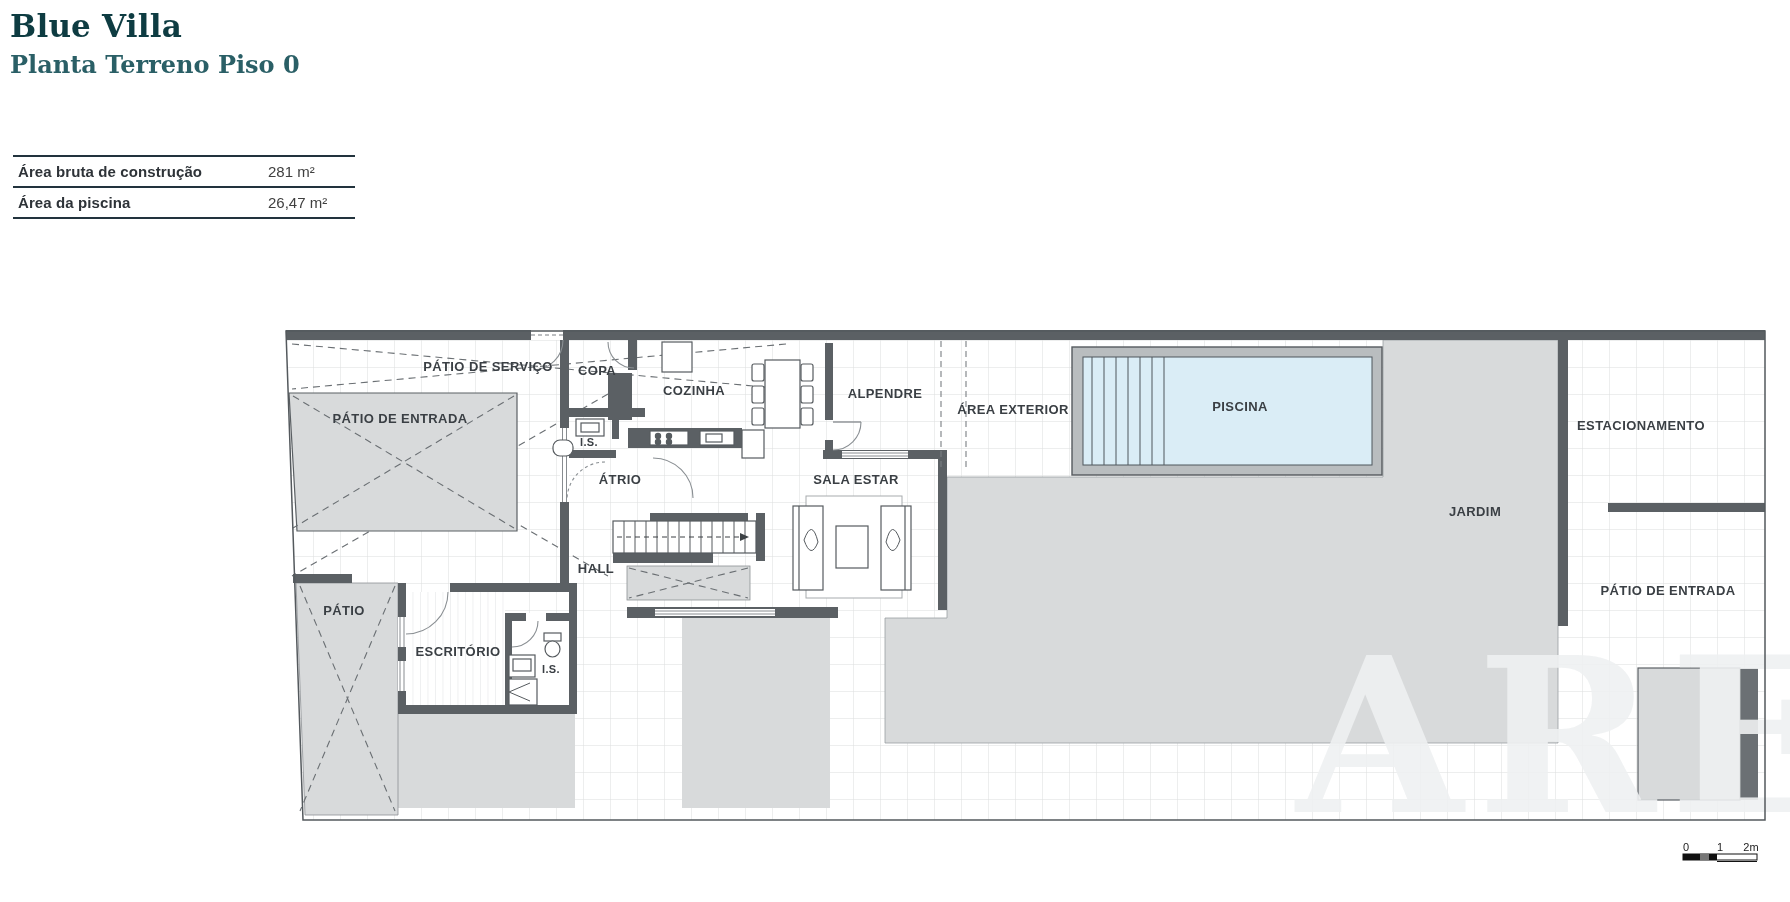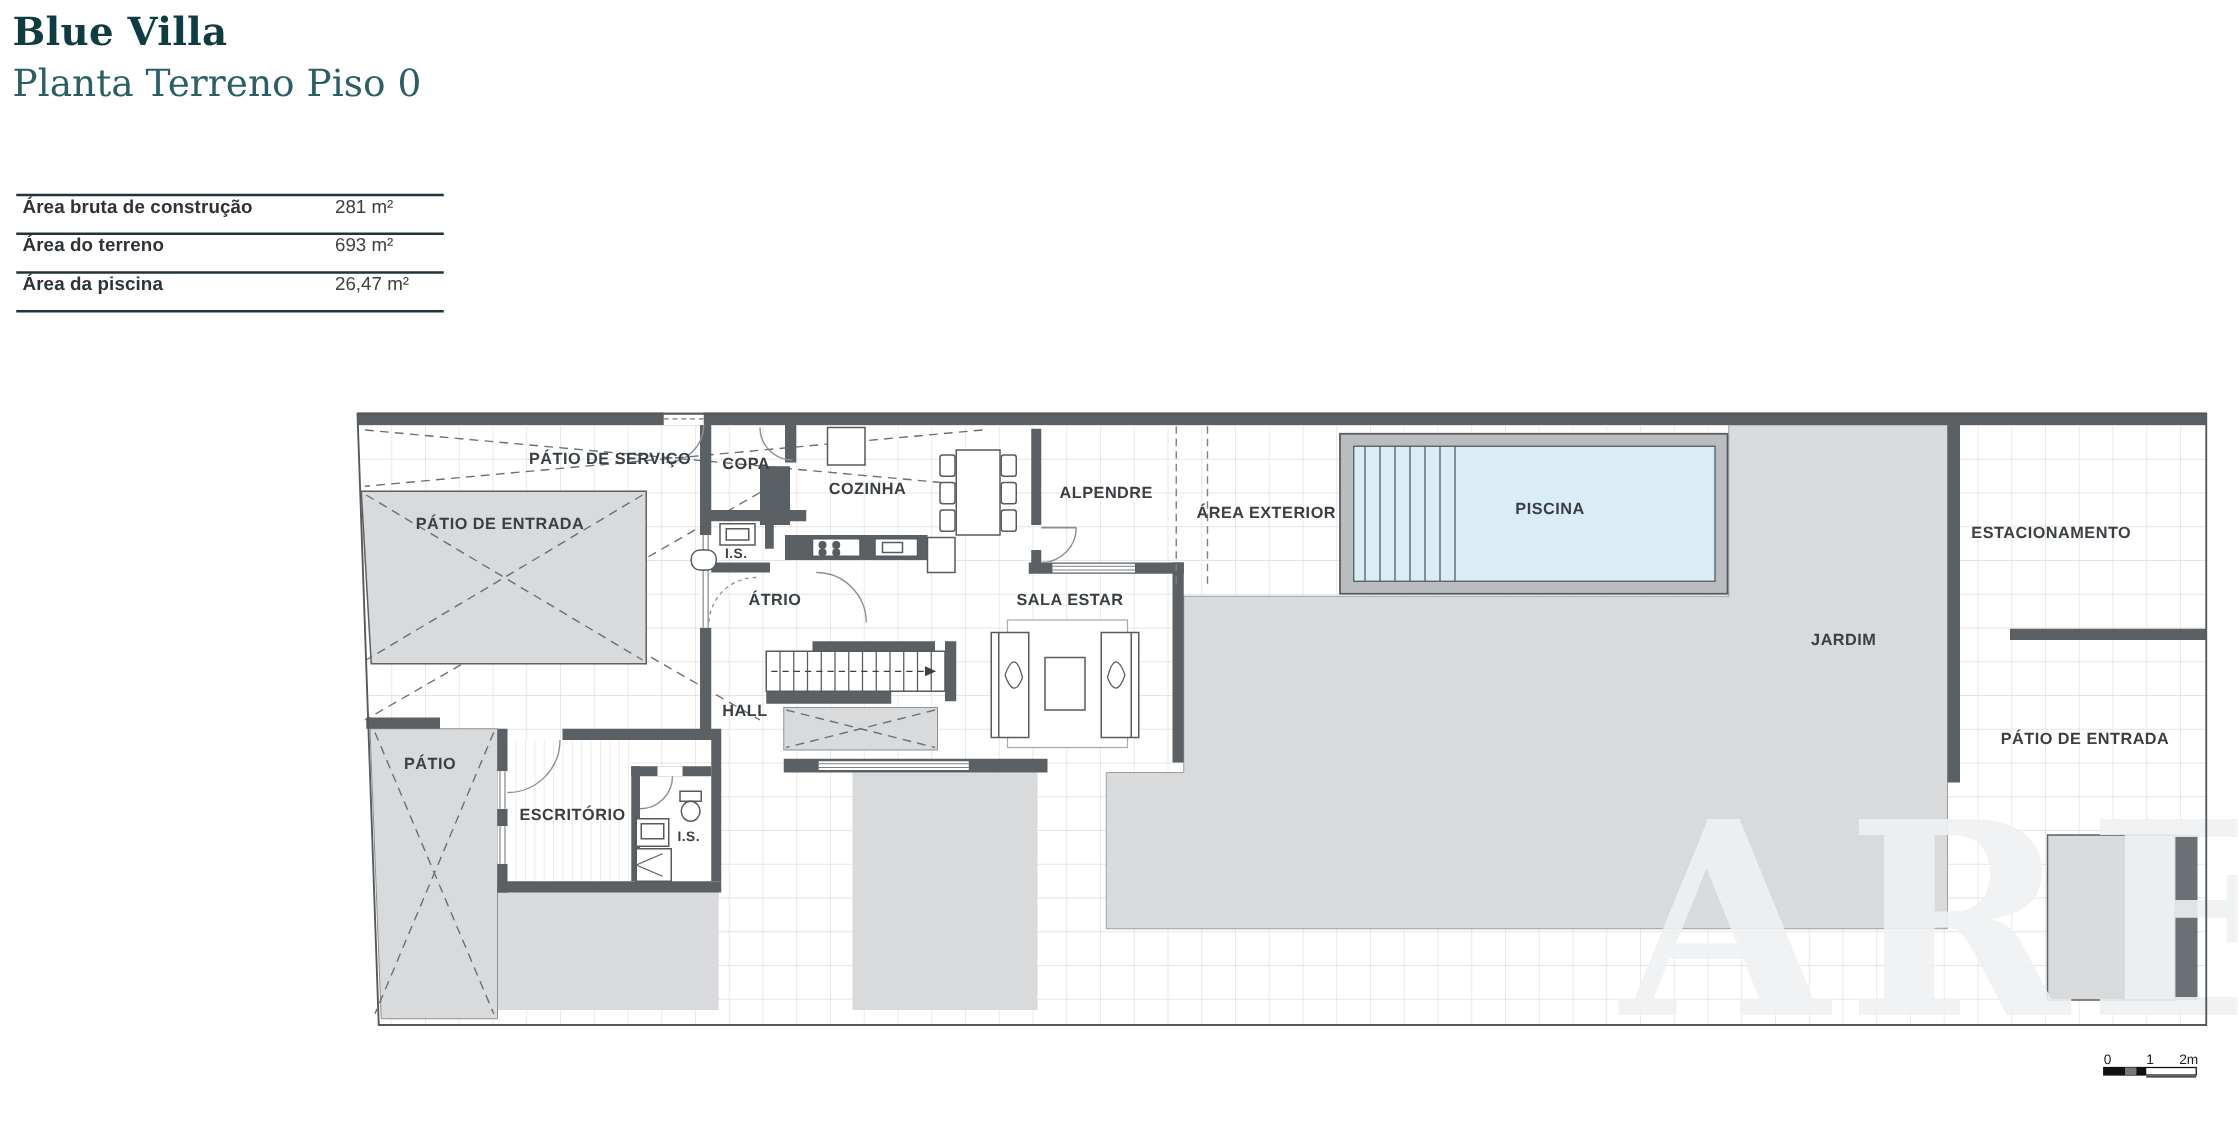--- a/index.html
+++ b/index.html
@@ -1,23 +1,23 @@
 <!DOCTYPE html>
 <html><head>
 <meta charset="utf-8">
 <style>
   html,body{margin:0;padding:0;background:#ffffff;width:1790px;height:902px;overflow:hidden;
     font-family:"Liberation Sans",sans-serif;}
   .page{position:relative;width:1790px;height:902px;background:#fff;}
   .doc-title{position:absolute;left:10px;top:8px;font-family:"DejaVu Serif",serif;
     font-size:31px;font-weight:700;color:#0e3c42;letter-spacing:.2px;}
   .doc-subtitle{position:absolute;left:10px;top:50px;font-family:"DejaVu Serif",serif;
-    font-size:30px;font-weight:400;color:#2a5f66;}
+    font-size:24px;font-weight:700;color:#2a5f66;}
   .area-table{position:absolute;left:13px;top:155px;width:342px;font-size:15px;}
-  .area-row{display:flex;align-items:flex-start;height:29px;border-top:2px solid #22333d;padding-left:5px;}
+  .area-row{display:flex;align-items:center;height:29px;border-top:2px solid #22333d;padding-left:5px;}
   .area-row:last-child{border-bottom:2px solid #22333d;}
   .area-label{font-weight:700;color:#2e3338;flex:0 0 250px;letter-spacing:.1px;}
   .area-value{color:#404040;}
   svg text.plan-label{font-family:"Liberation Sans",sans-serif;font-weight:700;font-size:13px;
     fill:#3a3f44;letter-spacing:.4px;text-anchor:middle;}
   svg text.plan-label.small{font-size:11px;}
   svg text.scale-num{font-family:"Liberation Sans",sans-serif;font-size:11px;fill:#1c1c1c;text-anchor:middle;}
   svg .watermark{font-family:"DejaVu Serif",serif;font-weight:700;fill:#eff1f2;opacity:.9;
     text-anchor:middle;letter-spacing:14px;}
 </style>
@@ -26,24 +26,20 @@
 
 <div class="page">
 
   <div class="doc-title">Blue Villa</div>
   <div class="doc-subtitle">Planta Terreno Piso 0</div>
 
   <div class="area-table">
     <div class="area-row">
       <span class="area-label">Área bruta de construção</span>
       <span class="area-value">281 m²</span>
-    </div>
-    <div class="area-row">
-      <span class="area-label">Área do terreno</span>
-      <span class="area-value">693 m²</span>
     </div>
     <div class="area-row">
       <span class="area-label">Área da piscina</span>
       <span class="area-value">26,47 m²</span>
     </div>
   </div>
 
   <svg width="1790" height="902" viewBox="0 0 1790 902" style="position:absolute;left:0;top:0;">
     <defs>
       <pattern id="tiles" width="27" height="27" patternUnits="userSpaceOnUse" patternTransform="translate(286,340)">

